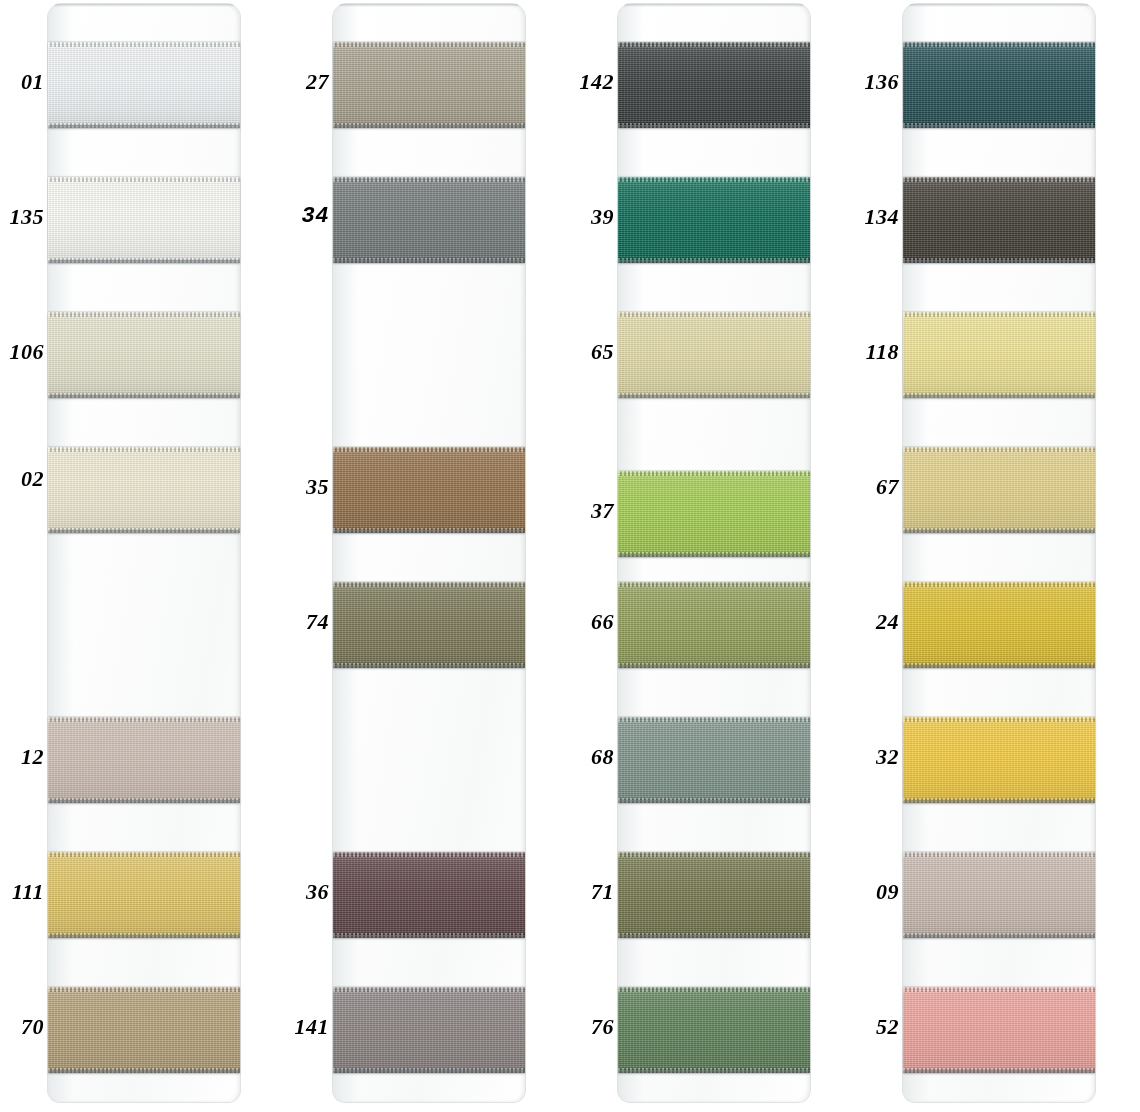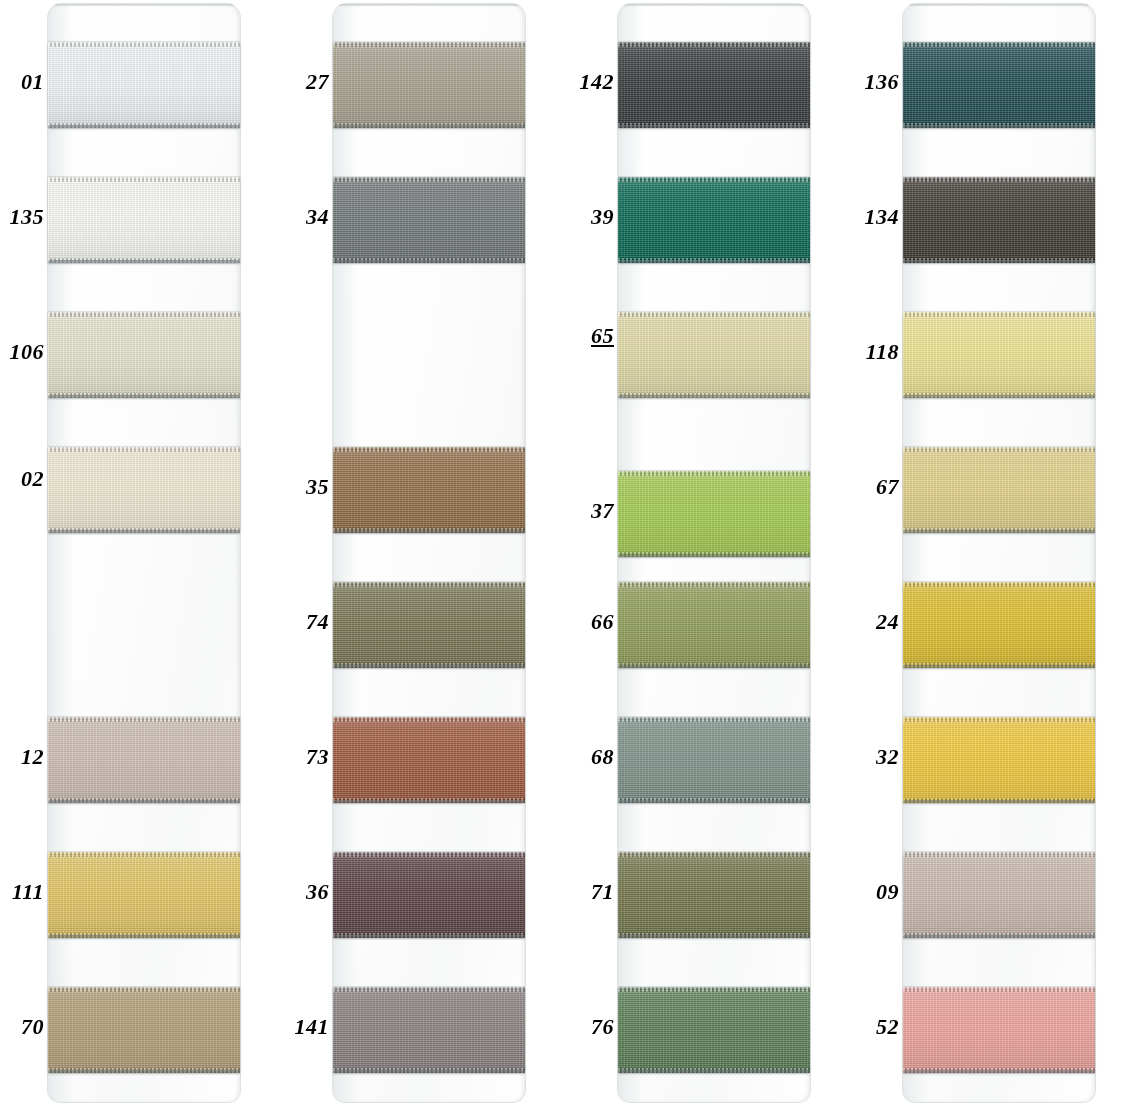--- a/index.html
+++ b/index.html
@@ -183,50 +183,41 @@
       <div class="card"></div>
       <div class="row" style="top: 39px;">
         <div class="label" style="top: 32px;">27</div>
         <div class="ribbon" title="27" style="background: rgb(170, 164, 145); height: 86px;">
           <div class="weave"></div>
           <div class="selv-top"></div>
           <div class="selv-bot"></div>
         </div>
         <div class="shadowline" style="top: 86px;"></div>
       </div>
-      <div class="row" style="top: 174px;">
+      <div class="row" style="top: 174px; font-family: Liberation Mono, monospace;">
         <div class="label" style="top: 32px;">34</div>
         <div class="ribbon" title="34" style="background: rgb(116, 122, 122); height: 86px;">
           <div class="weave"></div>
           <div class="selv-top"></div>
           <div class="selv-bot"></div>
         </div>
         <div class="shadowline" style="top: 86px;"></div>
       </div>
       <div class="row" style="top: 444px;">
         <div class="label" style="top: 32px;">35</div>
         <div class="ribbon" title="35" style="background: rgb(148, 113, 74); height: 86px;">
           <div class="weave"></div>
           <div class="selv-top"></div>
           <div class="selv-bot"></div>
         </div>
         <div class="shadowline" style="top: 86px;"></div>
       </div>
       <div class="row" style="top: 579px;">
         <div class="label" style="top: 32px;">74</div>
         <div class="ribbon" title="74" style="background: rgb(124, 121, 88); height: 86px;">
-          <div class="weave"></div>
-          <div class="selv-top"></div>
-          <div class="selv-bot"></div>
-        </div>
-        <div class="shadowline" style="top: 86px;"></div>
-      </div>
-      <div class="row" style="top: 714px;">
-        <div class="label" style="top: 32px;">73</div>
-        <div class="ribbon" title="73" style="background: rgb(162, 92, 65); height: 86px;">
           <div class="weave"></div>
           <div class="selv-top"></div>
           <div class="selv-bot"></div>
         </div>
         <div class="shadowline" style="top: 86px;"></div>
       </div>
       <div class="row" style="top: 849px;">
         <div class="label" style="top: 32px;">36</div>
         <div class="ribbon" title="36" style="background: rgb(95, 69, 72); height: 86px;">
           <div class="weave"></div>
@@ -259,21 +250,21 @@
       <div class="row" style="top: 174px;">
         <div class="label" style="top: 32px;">39</div>
         <div class="ribbon" title="39" style="background: rgb(12, 107, 85); height: 86px;">
           <div class="weave"></div>
           <div class="selv-top"></div>
           <div class="selv-bot"></div>
         </div>
         <div class="shadowline" style="top: 86px;"></div>
       </div>
       <div class="row" style="top: 309px;">
-        <div class="label" style="top: 16px; text-decoration: underline;">65</div>
+        <div class="label" style="top: 32px;">65</div>
         <div class="ribbon" title="65" style="background: rgb(228, 220, 170); height: 86px;">
           <div class="weave"></div>
           <div class="selv-top"></div>
           <div class="selv-bot"></div>
         </div>
         <div class="shadowline" style="top: 86px;"></div>
       </div>
       <div class="row" style="top: 468px;">
         <div class="label" style="top: 32px;">37</div>
         <div class="ribbon" title="37" style="background: rgb(164, 205, 81); height: 86px;">

